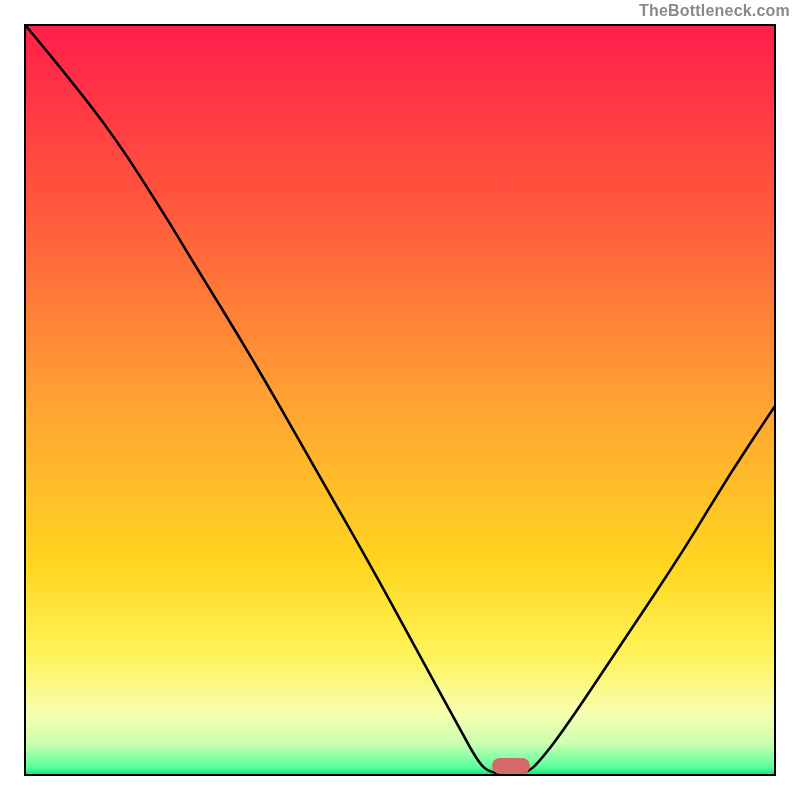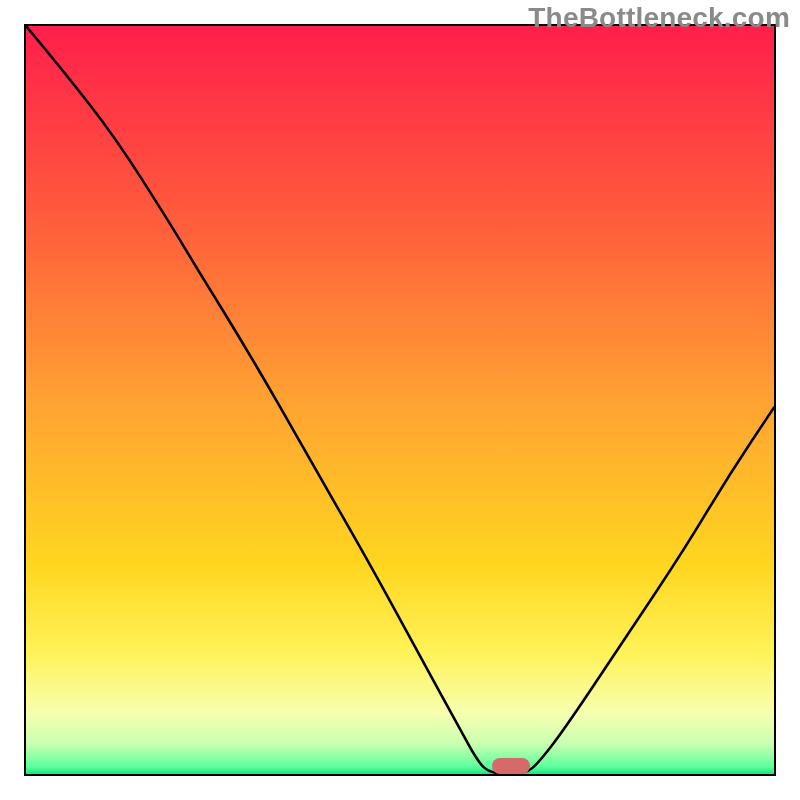--- a/index.html
+++ b/index.html
@@ -13,21 +13,21 @@
   }
   .container {
     position: relative;
     width: 800px;
     height: 800px;
   }
   .watermark {
     position: absolute;
     top: 2px;
     right: 10px;
-    font-size: 28px;
+    font-size: 16px;
     font-weight: bold;
     color: #8a8a8a;
     letter-spacing: 0.2px;
     z-index: 10;
   }
   .plot-area {
     position: absolute;
     left: 24px;
     top: 24px;
     width: 752px;

